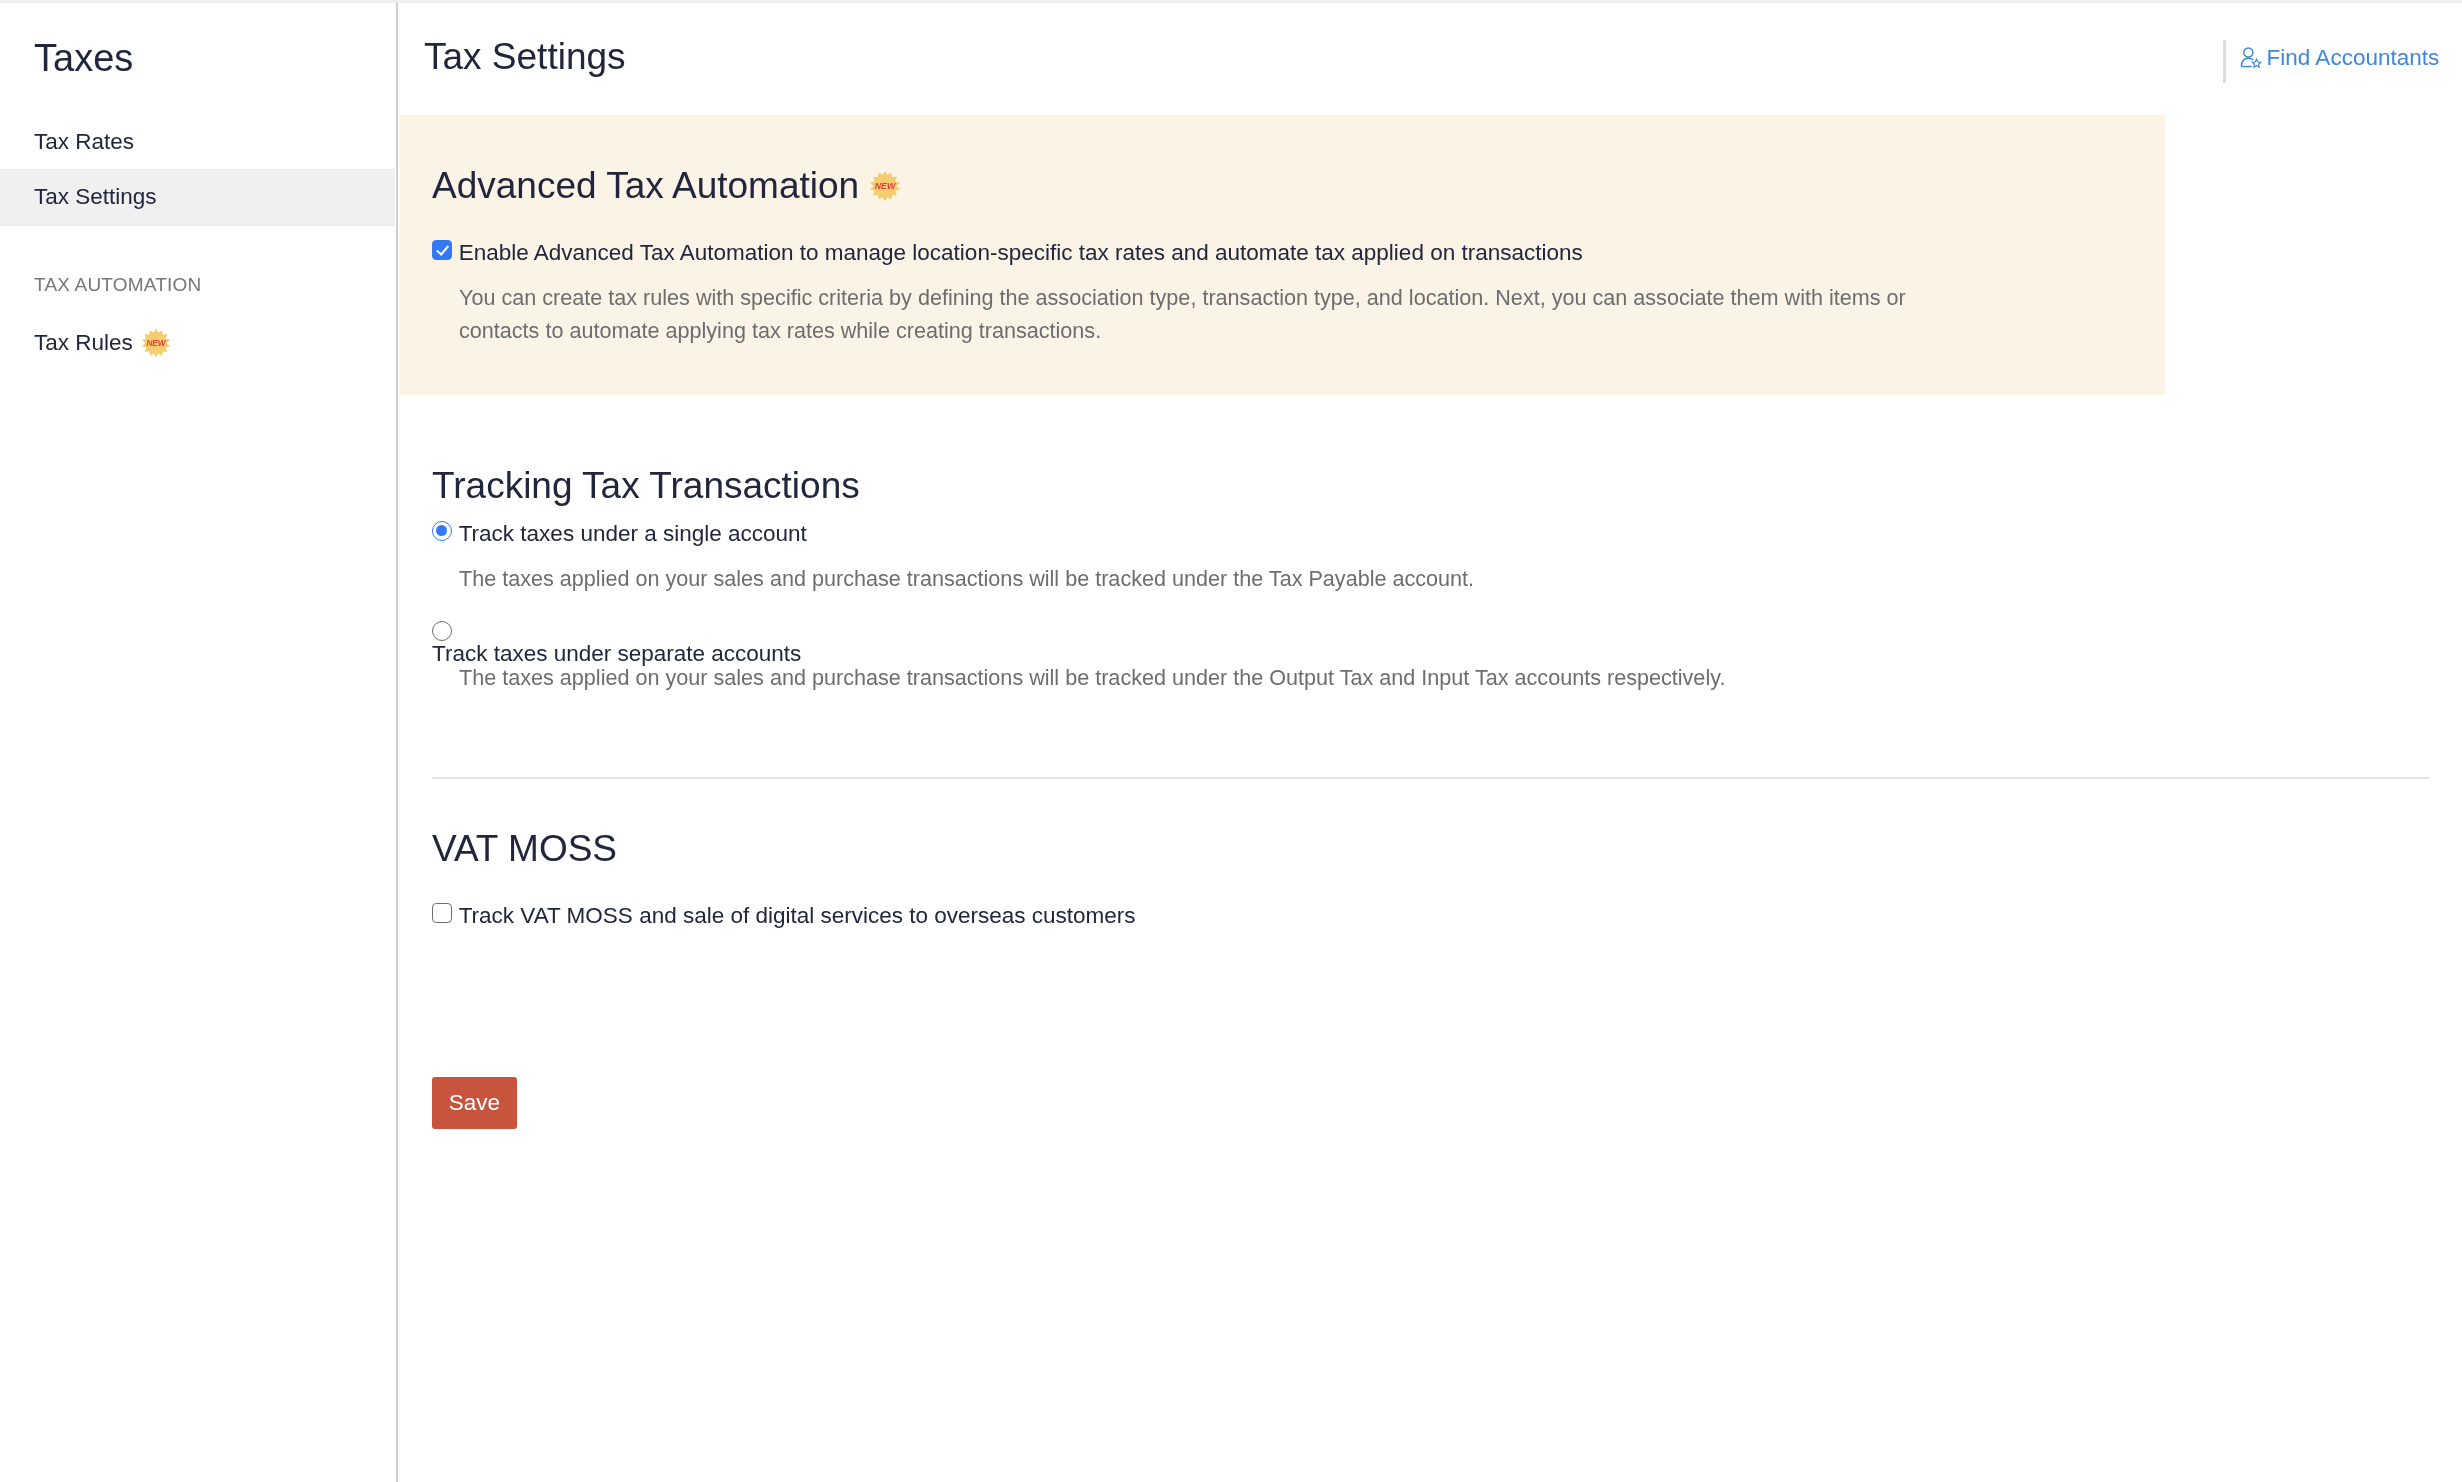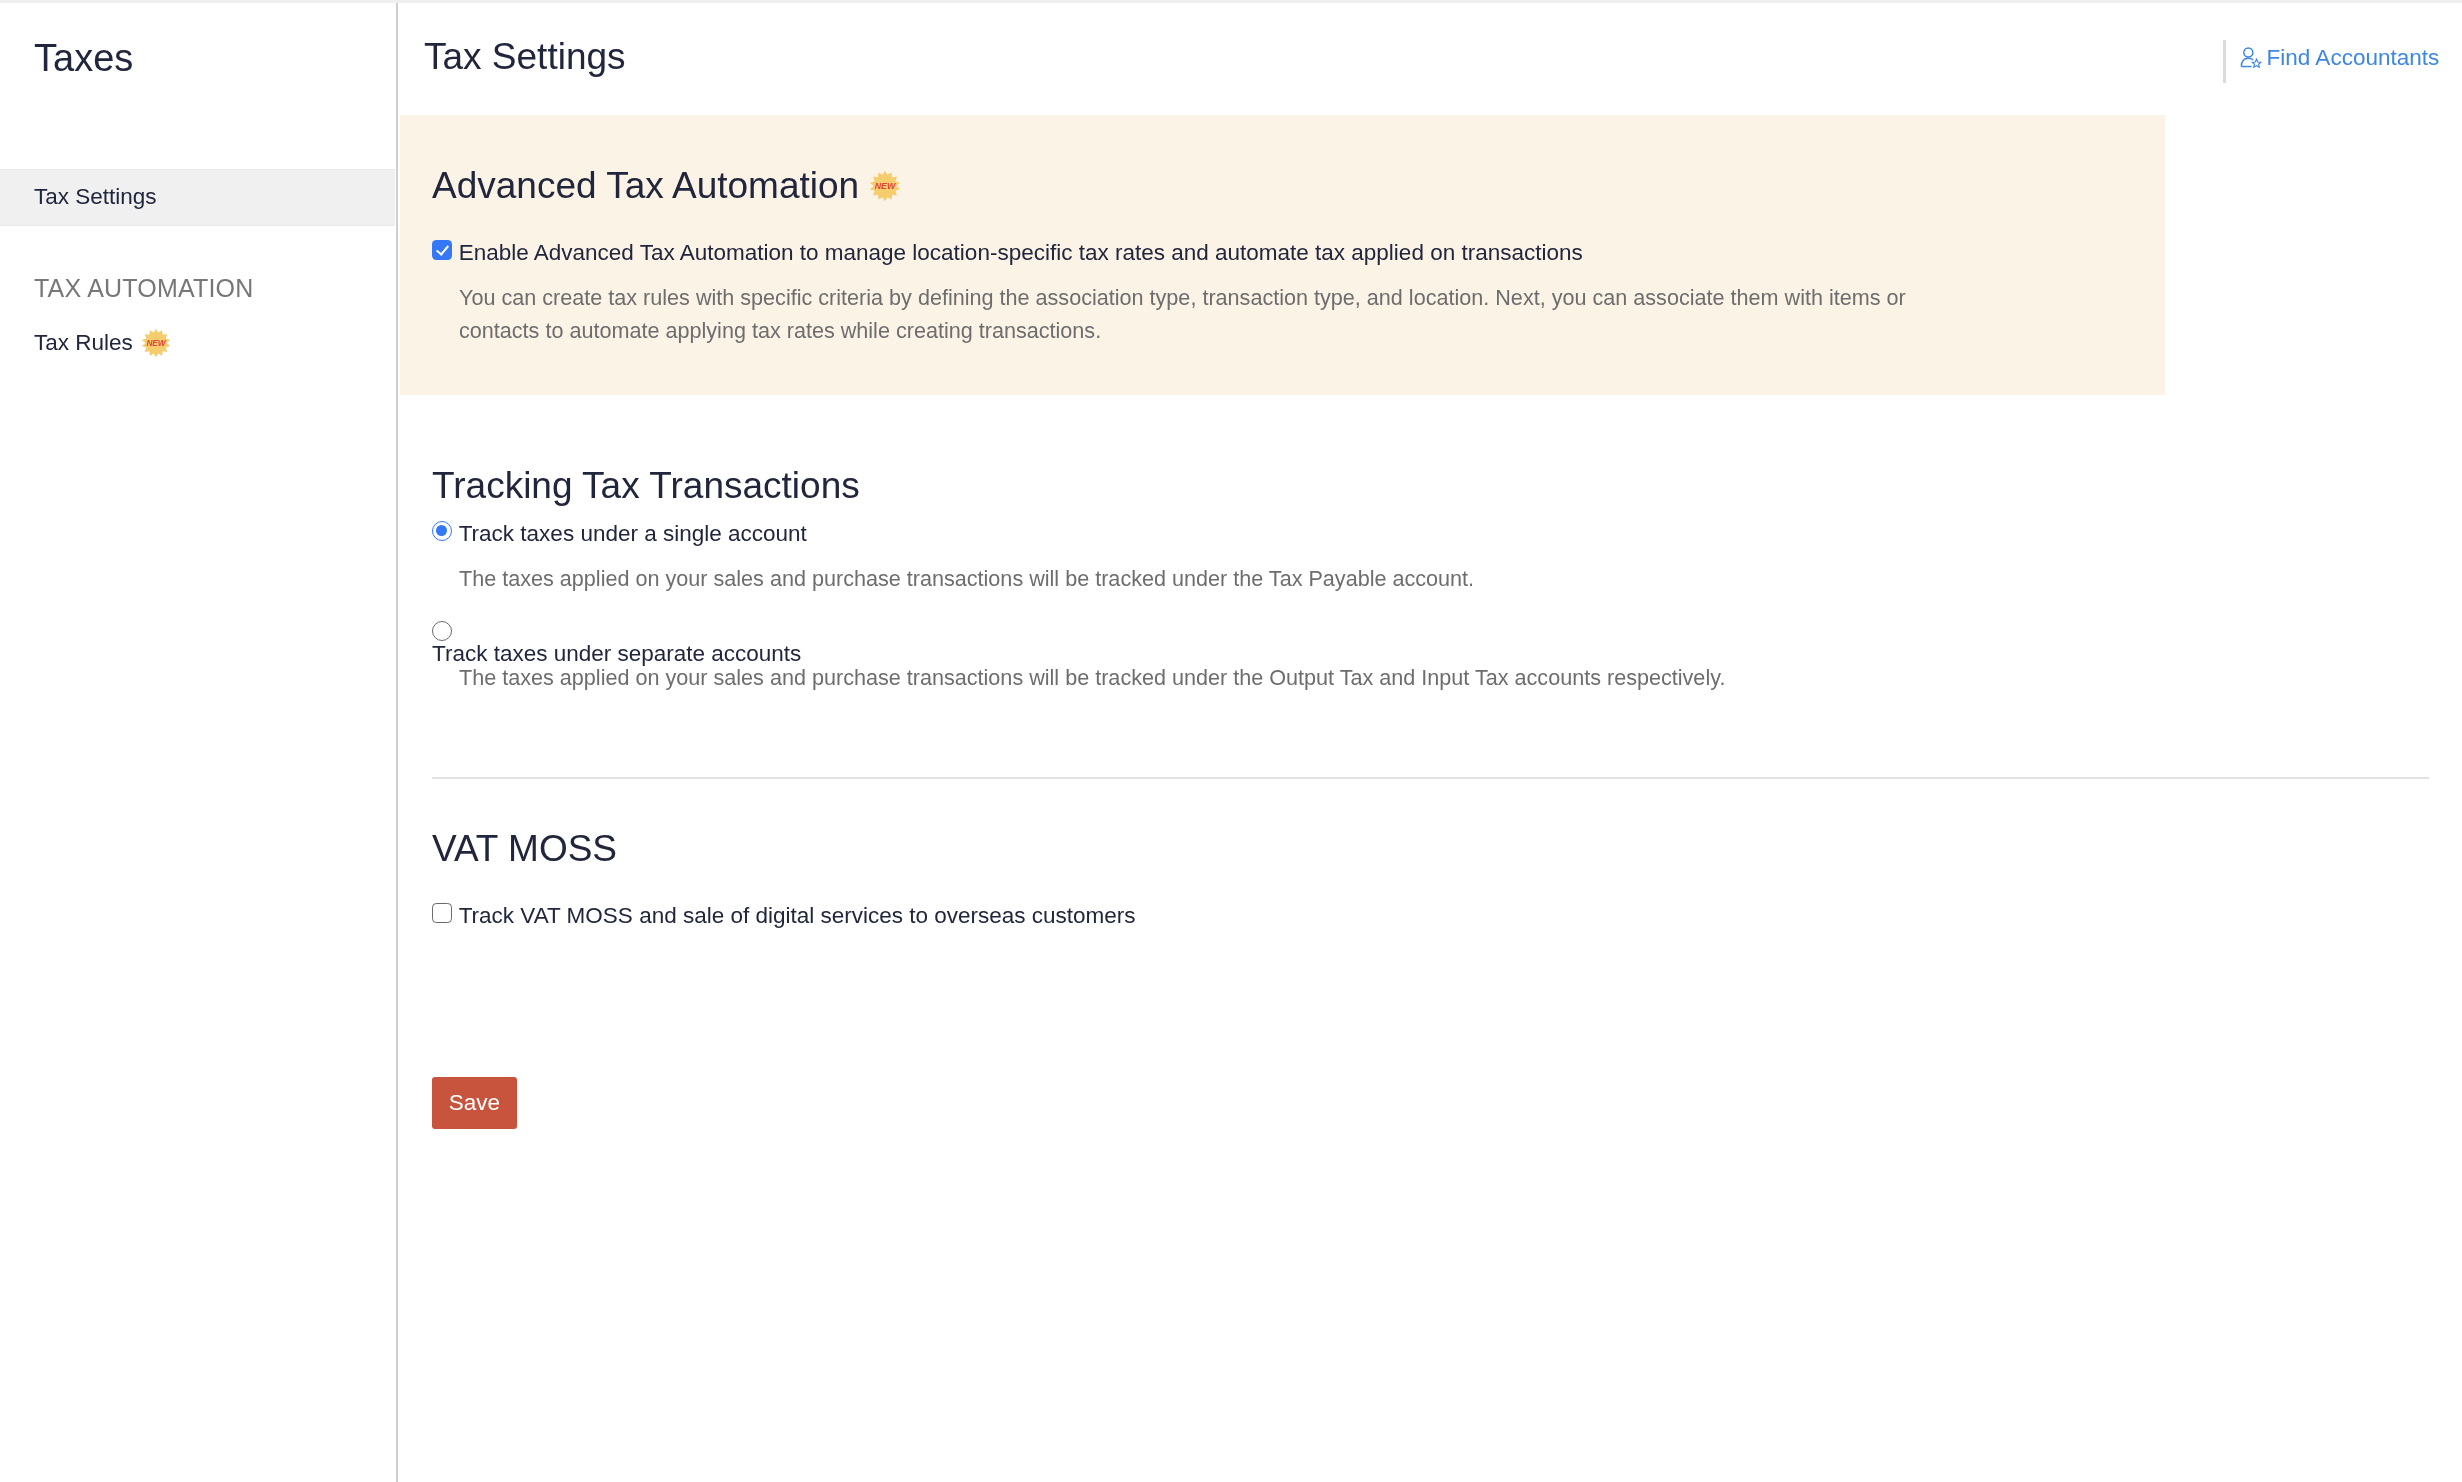--- a/index.html
+++ b/index.html
@@ -6,21 +6,21 @@
   html, body { width: 2462px; height: 1482px; overflow: hidden; background: #ffffff; }
   body { font-family: "Liberation Sans", "DejaVu Sans", sans-serif; color: #21263c; position: relative; }
 
   .topstrip { position: absolute; left: 0; top: 0; width: 2462px; height: 2.5px; background: #efefef; }
 
   
   .sidebar { position: absolute; left: 0; top: 2.5px; width: 398px; height: 1480px; border-right: 2.5px solid #cfcfcf; background: #fff; }
   .sb-title { position: absolute; left: 34px; top: 32px; font-size: 38px; line-height: 47px; color: #21263c; font-weight: 500; }
   .sb-item { position: absolute; left: 0; width: 395px; height: 57px; display: flex; align-items: center; padding-left: 34px; font-size: 22.5px; color: #21263c; cursor: pointer; }
   .sb-item.active { background: #f0f0f0; border-top: 1.7px solid #e9e9e9; border-bottom: 1.7px solid #e9e9e9; }
-  .sb-section { position: absolute; left: 34px; top: 271px; font-size: 25px; color: #777777; letter-spacing: 0.2px; }
+  .sb-section { position: absolute; left: 34px; top: 271px; font-size: 19px; color: #777777; letter-spacing: 0.2px; }
   .new-badge { display: inline-block; width: 30px; height: 30px; margin-left: 8.3px; vertical-align: middle; }
 
   
   .header { position: absolute; left: 400px; top: 2.5px; right: 0; height: 112px; background: #fff; }
   .page-title { position: absolute; left: 24px; top: 30px; font-size: 37px; line-height: 48px; color: #21263c; }
   .hdr-divider { position: absolute; left: 1823px; top: 37px; width: 2.5px; height: 43px; background: #dcdcdc; }
   .find-acc { position: absolute; left: 1840px; top: 42px; display: flex; align-items: center; color: #3d87e0; font-size: 22.5px; cursor: pointer; }
   .find-acc svg { width: 21.6px; height: 23px; margin-right: 5px; }
 
   
@@ -42,20 +42,23 @@
 
   .save-btn { position: absolute; left: 32px; top: 962px; width: 85px; height: 52px; background: #c8543e; color: #fff; border: none; border-radius: 3px; font-size: 22.5px; font-family: "Liberation Sans", "DejaVu Sans", sans-serif; cursor: pointer; }
 </style>
 </head>
 <body>
 
 <div class="topstrip"></div>
 
 <nav class="sidebar">
   <div class="sb-title">Taxes</div>
+  <div class="sb-item" style="top:111px;">
+    <span>Tax Rates</span>
+  </div>
   <div class="sb-item active" style="top:166px;">
     <span>Tax Settings</span>
   </div>
   <div class="sb-section">TAX AUTOMATION</div>
   <div class="sb-item" style="top:312px;">
     <span>Tax Rules</span>
     <svg class="new-badge" viewBox="0 0 40 40" style="font-size:27px">
       <polygon fill="#f6cd6e" points="20,1 23,6 28,3 29,9 35,8 33,14 39,16 34,20 39,24 33,26 35,32 29,31 28,37 23,34 20,39 17,34 12,37 11,31 5,32 7,26 1,24 6,20 1,16 7,14 5,8 11,9 12,3 17,6"></polygon>
       <text x="20" y="24" font-size="11" font-style="italic" font-weight="bold" fill="#d9453b" text-anchor="middle" font-family="Liberation Sans, sans-serif">NEW</text>
     </svg>

